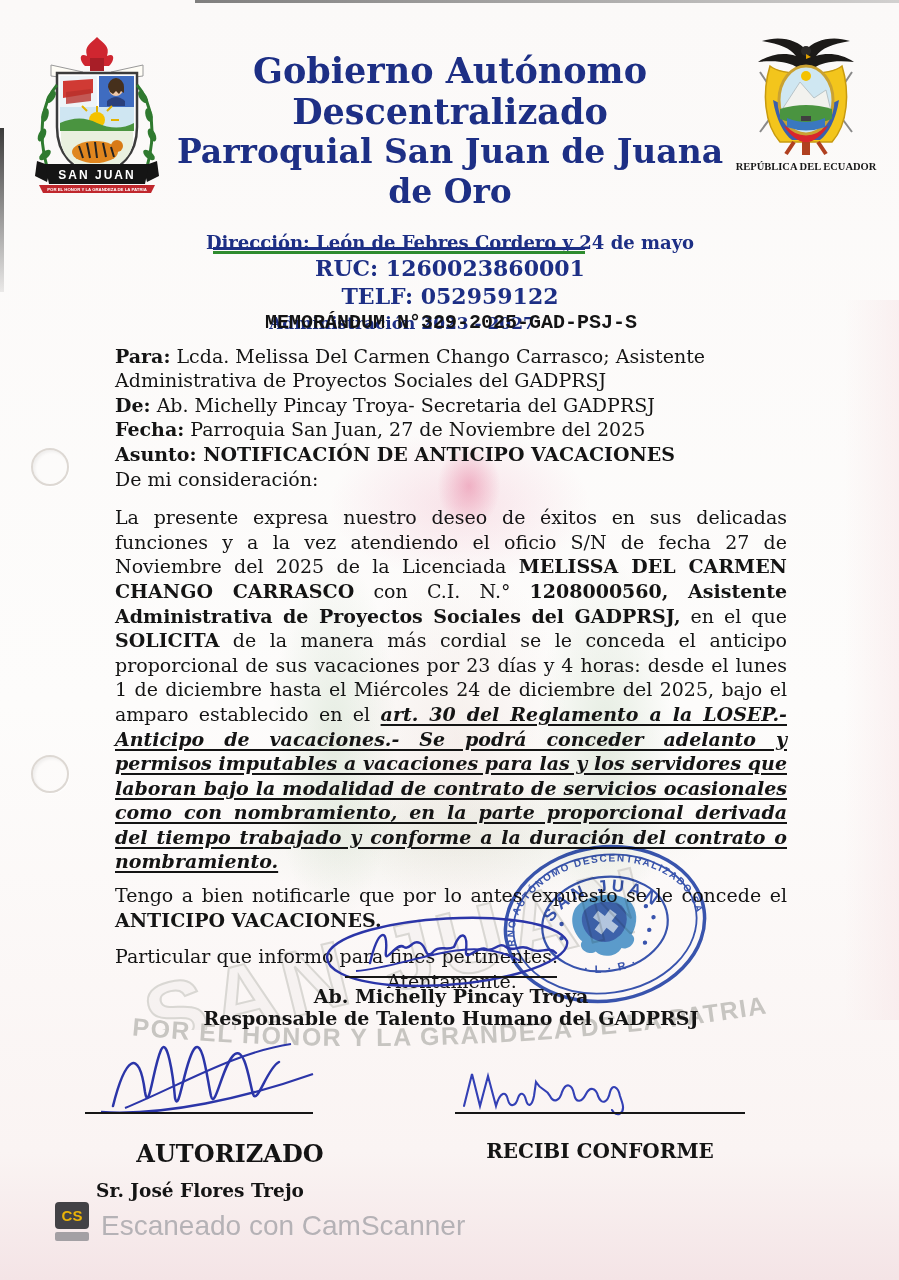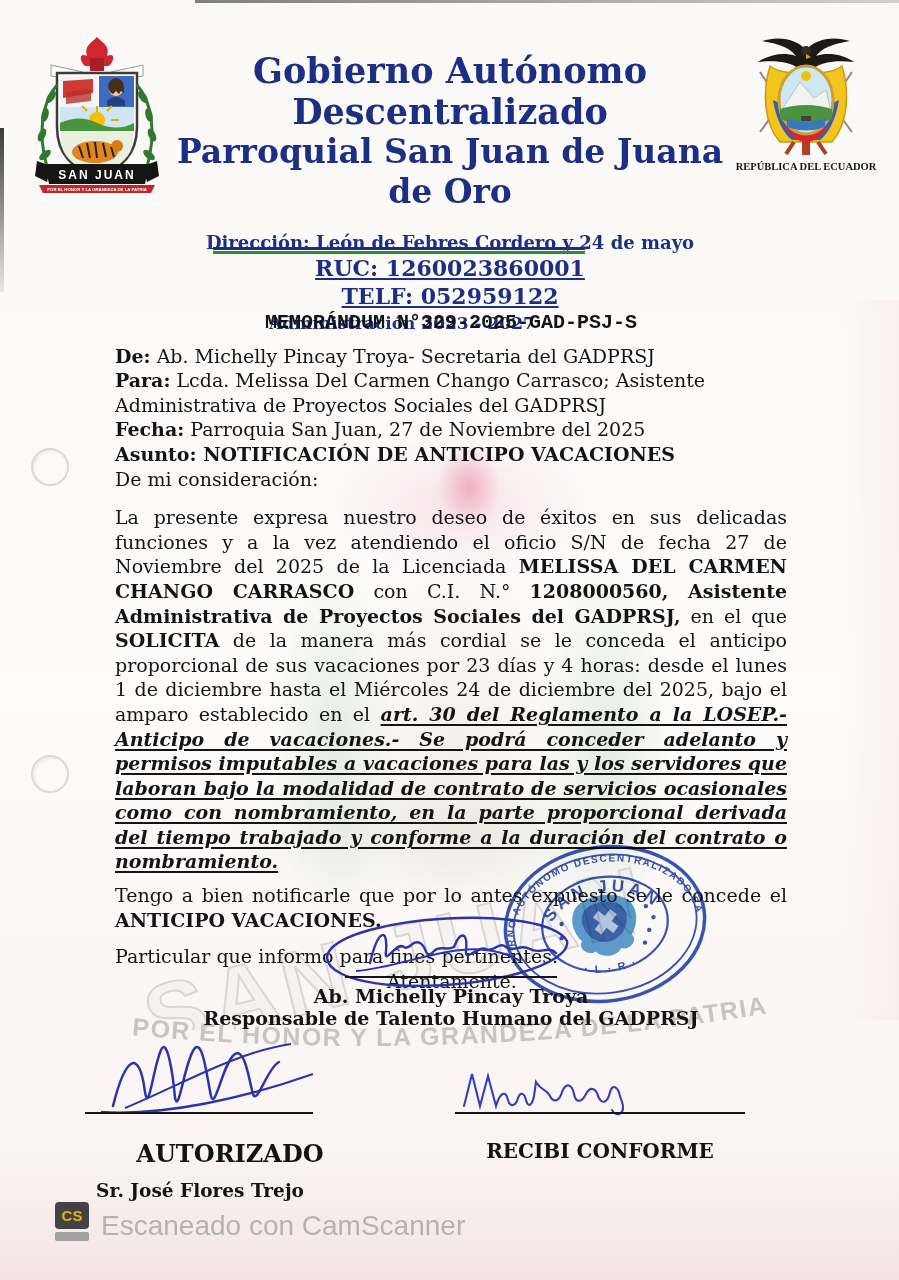--- a/index.html
+++ b/index.html
@@ -14,21 +14,21 @@
   
   .edge-top{left:195px;top:0;width:704px;height:3px;background:linear-gradient(90deg,rgba(45,45,45,.6),rgba(45,45,45,.2));}
   .edge-left{left:0;top:128px;width:4px;height:164px;background:linear-gradient(180deg,rgba(25,25,25,.85),rgba(25,25,25,.08));}
   .hole{width:34px;height:34px;border-radius:50%;border:2px solid #ddd8d3;box-shadow:inset 2px 2px 3px rgba(0,0,0,.05), 1px 1px 1px rgba(255,255,255,.8);}
   .tint{pointer-events:none;}
   
   .hdr{left:162px;top:50px;width:576px;text-align:center;color:#1d2f85;font-weight:700;z-index:2;}
   .hdr .l1{font-size:35px;line-height:41px;}
   .hdr .l2{font-size:33px;line-height:40px;}
   .hdr .l3{font-size:18px;line-height:23px;margin-top:19px;}
-  .hdr .l4,.hdr .l5{font-size:22px;line-height:28px;text-decoration:underline;}
+  .hdr .l4,.hdr .l5{font-size:22px;line-height:28px;}
   .hdr .l6{font-size:17px;line-height:27px;transform:translateX(-48px);}
   .rule-navy{left:213px;top:247px;width:372px;height:3px;background:#1d2f85;z-index:2;}
   .rule-green{left:213px;top:251px;width:372px;height:3px;background:#2e8b2e;z-index:2;}
   .seal-caption{left:731px;top:161px;width:150px;text-align:center;font-size:10.5px;font-weight:700;color:#161616;font-family:"Liberation Serif",serif;z-index:2;}
   
   .memo{left:115px;top:311px;width:672px;font-size:19px;line-height:24.6px;z-index:3;}
   .memo .ttl{text-align:center;font-weight:700;font-size:20px;margin-bottom:8px;font-family:Liberation Mono, monospace;}
   .b{font-weight:700;}
   .para{margin-top:14px;text-align:justify;}
   .law{font-weight:700;font-style:italic;text-decoration:underline;text-underline-offset:3px;text-decoration-thickness:1.5px;}
@@ -142,22 +142,22 @@
     <div class="l3">Dirección: León de Febres Cordero y 24 de mayo</div>
     <div class="l4">RUC: 1260023860001</div>
     <div class="l5">TELF: 052959122</div>
     <div class="l6">Administración 2023 - 2027</div>
   </div>
   <div class="abs rule-navy"></div>
   <div class="abs rule-green"></div>
 
   <div class="abs memo">
     <div class="ttl">MEMORÁNDUM N°329-2025-GAD-PSJ-S</div>
+    <div><span class="b">Para:</span><span> Lcda. Melissa Del Carmen Chango Carrasco; Asistente Administrativa de Proyectos Sociales del  GADPRSJ</span></div>
     <div><span class="b">De:</span><span> Ab. Michelly Pincay Troya- Secretaria del GADPRSJ</span></div>
-    <div><span class="b">Para:</span><span> Lcda. Melissa Del Carmen Chango Carrasco; Asistente Administrativa de Proyectos Sociales del  GADPRSJ</span></div>
     <div><span class="b">Fecha:</span><span> Parroquia San Juan, 27 de Noviembre del 2025</span></div>
     <div><span class="b">Asunto:</span><span class="b"> NOTIFICACIÓN DE ANTICIPO VACACIONES</span></div>
     <div>De mi consideración:</div>
 
     <div class="para"><span>La presente expresa nuestro deseo de éxitos en sus delicadas funciones y a la vez atendiendo el oficio S/N de fecha 27 de Noviembre del 2025 de la Licenciada </span><span class="b">MELISSA DEL CARMEN CHANGO CARRASCO</span><span> con C.I. N.° </span><span class="b">1208000560, Asistente Administrativa de Proyectos Sociales del  GADPRSJ,</span><span> en el que </span><span class="b">SOLICITA</span><span> de la manera más cordial se le conceda el anticipo proporcional de sus vacaciones por 23 días y 4 horas: desde el lunes 1 de diciembre hasta el Miércoles 24 de diciembre del 2025, bajo el amparo establecido en el </span><span class="law">art. 30 del Reglamento a la LOSEP.- Anticipo de vacaciones.- Se podrá conceder adelanto y permisos imputables a vacaciones para las y los servidores que laboran bajo la modalidad de contrato de servicios ocasionales como con nombramiento, en la parte proporcional derivada del tiempo trabajado y conforme a la duración del contrato o nombramiento.</span></div>
 
     <div class="p2"><span>Tengo a bien notificarle que por lo antes expuesto se le concede el </span><span class="b">ANTICIPO VACACIONES.</span></div>
 
     <div class="p3">Particular que informo para fines pertinentes.</div>
     <div class="closing">Atentamente.</div>

